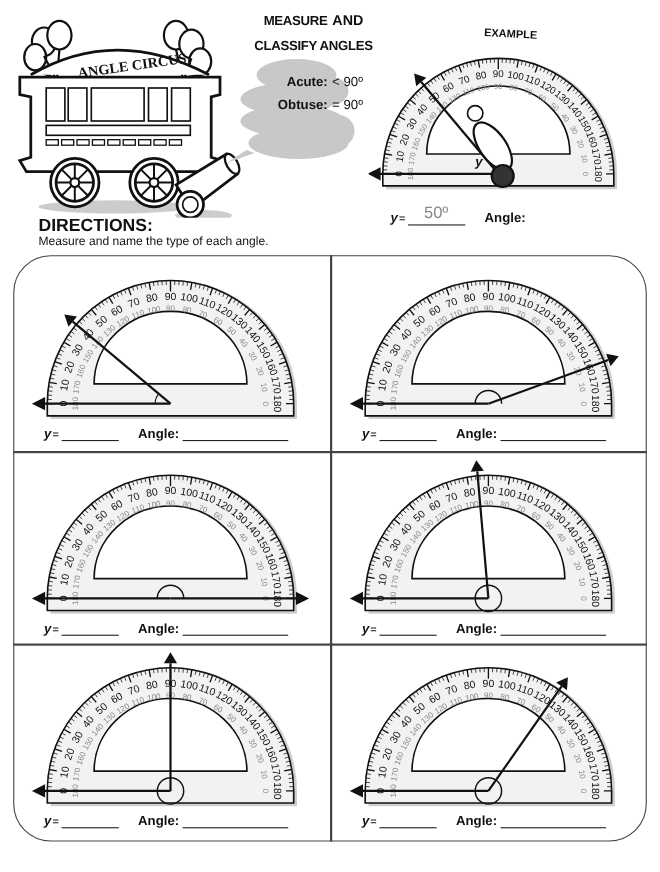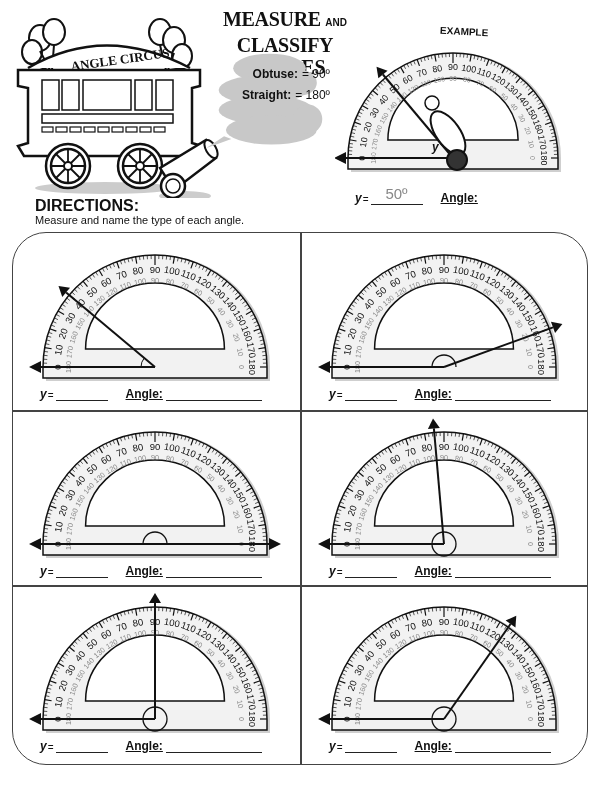--- a/index.html
+++ b/index.html
@@ -1,32 +1,32 @@
 <!DOCTYPE html>
 <html><head>
 <meta charset="utf-8">
 <style>
   html,body{margin:0;padding:0;background:#fff;}
   body{width:600px;height:793px;position:relative;overflow:hidden;font-family:"Liberation Sans","DejaVu Sans",sans-serif;color:#111;}
   .abs{position:absolute;}
   .title{left:200px;top:8px;width:170px;text-align:center;font-weight:bold;line-height:22px;}
-  .title .big{font-size:20px;letter-spacing:-0.3px;font-family:Liberation Serif, serif;}
-  .title .small{font-size:10px;}
+  .title .big{font-size:12px;letter-spacing:-0.3px;}
+  .title .small{font-size:13px;}
   .cloud{left:222px;top:52px;width:120px;height:100px;}
   .rules{left:222px;top:64px;width:118px;}
   .rule{display:flex;justify-content:flex-end;font-size:12px;line-height:21px;padding-right:4px;}
   .rule b{margin-right:4px;}
   .directions-title{left:35px;top:197px;font-weight:bold;font-size:16px;}
   .directions-text{left:35px;top:214px;font-size:11px;}
   .example-label{left:440px;top:26px;font-weight:bold;font-size:10px;transform:rotate(3deg);}
   .answer-row{display:flex;align-items:flex-end;font-size:12px;}
   .answer-row .y{font-weight:bold;font-style:italic;}
   .answer-row .eq{font-size:10px;margin:0 2px 0 1px;}
   .blank{border-bottom:1px solid #222;display:inline-block;height:14px;}
-  .angle-lbl{font-weight:bold;margin-left:18px;margin-right:3px;text-decoration:underline;}
+  .angle-lbl{font-weight:bold;margin-left:18px;margin-right:3px;}
   .ex-answer{color:#888;font-size:15px;line-height:20px;text-align:center;}
   .grid{left:12px;top:232px;width:576px;height:533px;border:1.5px solid #444;border-radius:34px;box-sizing:border-box;}
   .vline{left:300px;top:232px;width:1.5px;height:533px;background:#444;}
   .hline{left:12px;width:576px;height:1.5px;background:#444;}
   .cell{position:absolute;width:288px;height:175px;}
   .cell svg{position:absolute;left:0;top:0;}
   .cell .answer-row{position:absolute;left:28px;bottom:8px;}
 </style>
 </head>
 <body>
@@ -106,26 +106,26 @@
     <ellipse cx="70" cy="20" rx="40" ry="16"></ellipse>
     <ellipse cx="62" cy="44" rx="48" ry="16"></ellipse>
     <ellipse cx="66" cy="66" rx="52" ry="16"></ellipse>
     <ellipse cx="72" cy="88" rx="50" ry="16"></ellipse>
     <ellipse cx="104" cy="36" rx="18" ry="14"></ellipse>
     <ellipse cx="112" cy="76" rx="16" ry="16"></ellipse>
   </g>
 </svg>
 <div class="abs rules" style="left:210px;top:64px;width:124px;">
   <div class="rule">
+      <b>Acute:</b>
+      <span>&lt; 90º</span>
+    </div>
+  <div class="rule">
       <b>Obtuse:</b>
       <span>= 90º</span>
-    </div>
-  <div class="rule">
-      <b>Straight:</b>
-      <span>= 180º</span>
     </div>
 </div>
 
 <div class="abs example-label">EXAMPLE</div>
 <svg class="abs" id="ex-svg" style="left:335px;top:35px" width="250" height="145" viewBox="0 0 250 145">
     <path d="M16 137 L16 123 A105 105 0 0 1 226 123 L226 137 Z" fill="#cfcfcf"></path>
     <path d="M13 134 L13 123 A105 105 0 0 1 223 123 L223 134 Z" fill="#f2f2f2" stroke="#111111" stroke-width="1.5"></path>
     <path d="M52.900000000000006 105 A65.1 61.84499999999999 0 0 1 183.1 105 Z" fill="#fff" stroke="#111111" stroke-width="1.5"></path>
     <line x1="13" y1="122.99999999999999" x2="20" y2="122.99999999999999" stroke="#111111" stroke-width="1.2"></line>
     <line x1="13.063963162994952" y1="119.33555284623738" x2="17.061526471071332" y2="119.47515083304738" stroke="#111111" stroke-width="0.7"></line>

